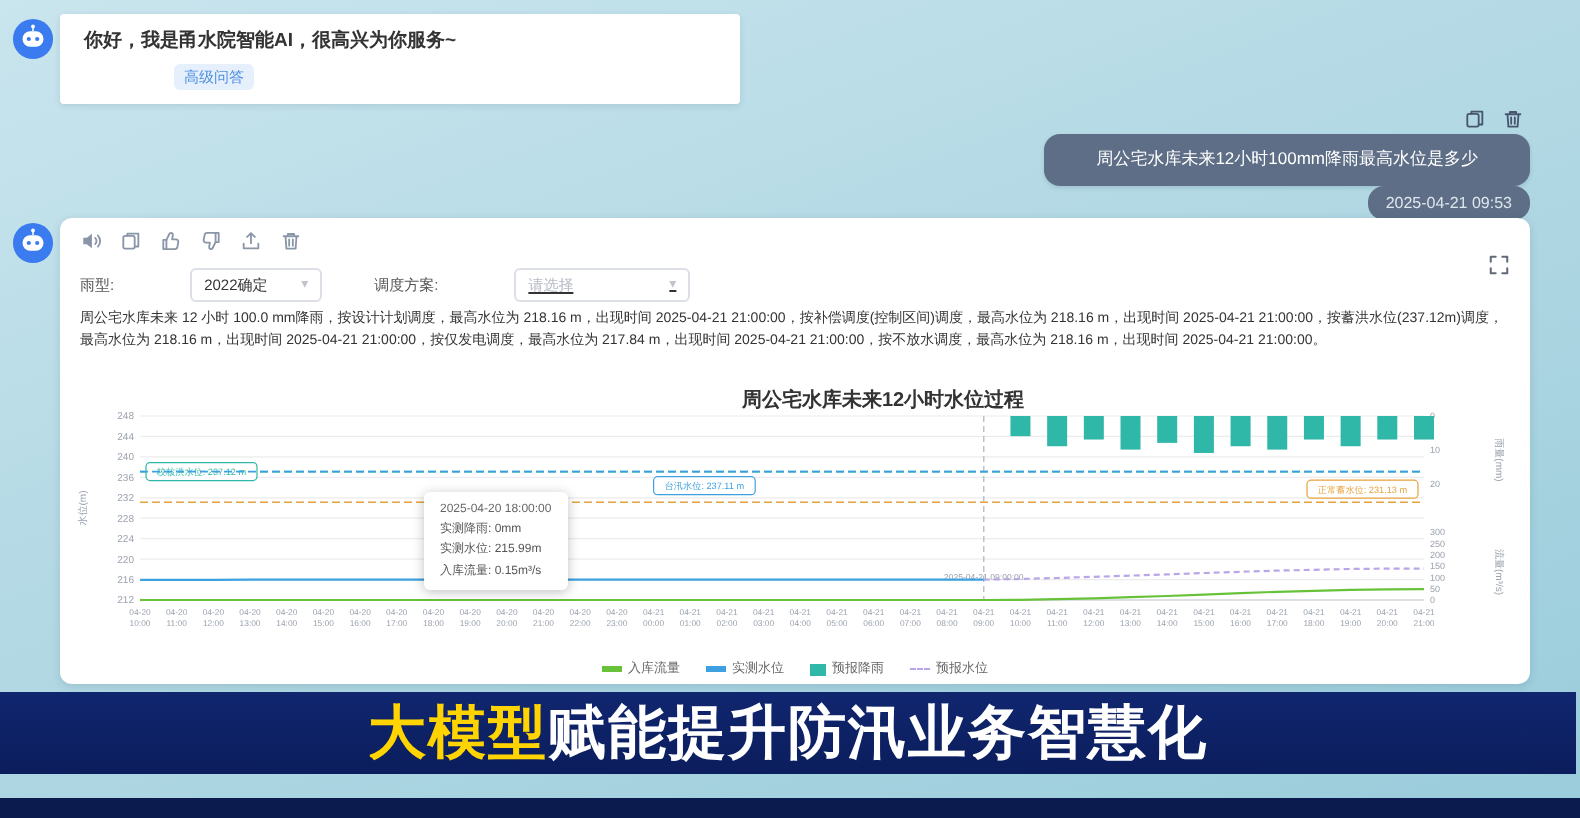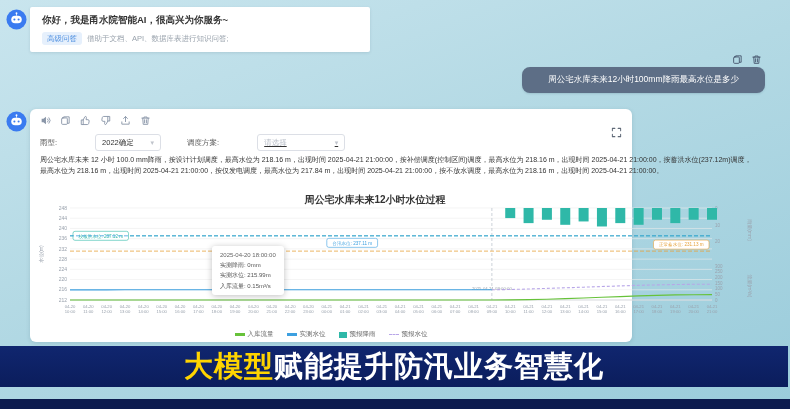--- a/index.html
+++ b/index.html
@@ -4,33 +4,33 @@
 <style>
   html,body{margin:0;padding:0;}
   .stage{position:relative;width:790px;height:409px;overflow:hidden;
     background:linear-gradient(160deg,#c9e5ee 0%,#b3d9e4 45%,#9accdb 100%);
     font-family:"Liberation Sans","DejaVu Sans",sans-serif;}
   svg{display:block;}
   
   .g-bubble{position:absolute;left:30px;top:7px;width:340px;background:#fff;border-radius:2px;
     padding:7px 12px;box-sizing:border-box;box-shadow:0 1px 3px rgba(30,60,80,.12);}
   .g-title{font-size:9.5px;font-weight:bold;color:#333;}
-  .g-line2{margin-top:5px;display:flex;align-items:center;gap:5px;}
+  .g-line2{margin-top:5px;display:flex;align-items:flex-end;gap:5px;margin-left:45px;}
   .badge{background:#e6f0fc;color:#4e8fe0;font-size:7.5px;padding:1.5px 5px;border-radius:3px;}
   .g-desc{font-size:7.5px;color:#9aa3ad;}
   .avatar{position:absolute;width:21px;height:21px;}
   
   .msg-actions{position:absolute;top:54px;right:28px;display:flex;gap:8px;}
   .msg-actions svg{width:11px;height:11px;cursor:pointer;}
   .user-bubble{position:absolute;top:67px;right:25px;background:#5d6e86;color:#fff;
     font-size:8.5px;padding:7px 26px;border-radius:8px;box-shadow:0 1px 2px rgba(30,60,80,.15);}
   .user-time{position:absolute;top:93px;right:25px;background:#5d6e86;color:#dfe6ef;
     font-size:8px;padding:4px 9px;border-radius:8px;}
   
-  .panel{position:absolute;left:30px;top:109px;width:602px;height:233px;background:#fff;
+  .panel{position:absolute;left:30px;top:109px;width:735px;height:233px;background:#fff;
     border-radius:6px;box-shadow:0 1px 4px rgba(30,60,80,.15);}
   .toolbar{position:absolute;top:6px;left:10px;display:flex;gap:9px;}
   .toolbar svg{width:11px;height:11px;cursor:pointer;}
   .fullscreen{position:absolute;top:18px;right:10px;width:11px;height:11px;cursor:pointer;}
   .filters{position:absolute;top:25px;left:10px;display:flex;align-items:center;gap:6px;
     font-size:7.5px;color:#555;}
   .select{display:flex;align-items:center;gap:10px;border:1px solid #dcdfe6;border-radius:3px;
     padding:2.5px 6px;font-size:7.5px;color:#333;justify-content:space-between;cursor:pointer;background:#fff;margin-left:32px;}
   .select.s1{min-width:52px;} .select.s2{min-width:74px;text-decoration:underline;}
   .select .ph{color:#b6bcc6;}
@@ -64,35 +64,35 @@
     <line x1="11" y1="5.2" x2="11" y2="7" stroke="#fff" stroke-width="0.8"></line>
     <rect x="5.5" y="7" width="11" height="8" rx="4" fill="#fff"></rect>
     <circle cx="8.8" cy="11" r="1.1" fill="#3a7bf0"></circle>
     <circle cx="13.2" cy="11" r="1.1" fill="#3a7bf0"></circle>
   </svg>
 
   <div class="g-bubble">
     <div class="g-title">你好，我是甬水院智能AI，很高兴为你服务~</div>
     <div class="g-line2">
       <span class="badge">高级问答</span>
-      <span class="g-desc">借助于文档、API、数据库表进行知识问答;</span>
     </div>
   </div>
 
   <div class="msg-actions">
     <svg viewBox="0 0 12 12" fill="none" stroke="#47566e" stroke-width="1" stroke-linecap="round" stroke-linejoin="round">
       <rect x="1.8" y="3.2" width="6.2" height="7" rx="1"></rect>
         <path d="M4 3.2V2h6v7H8.2"></path>
     </svg>
     <svg viewBox="0 0 12 12" fill="none" stroke="#47566e" stroke-width="1" stroke-linecap="round" stroke-linejoin="round">
       <path d="M2 3.4h8M4.3 3.4V2.2h3.4v1.2M3 3.4l.5 6.8h5l.5-6.8M5 5.2v3.4M7 5.2v3.4"></path>
     </svg>
   </div>
 
   <div class="user-bubble">周公宅水库未来12小时100mm降雨最高水位是多少</div>
+  <div class="user-time">2025-04-21 09:53</div>
 
   <svg class="avatar" style="left:6px;top:111px;" viewBox="0 0 22 22">
     <circle cx="11" cy="11" r="10.5" fill="#3a7bf0"></circle>
     <circle cx="11" cy="4.4" r="1" fill="#fff"></circle>
     <line x1="11" y1="5.2" x2="11" y2="7" stroke="#fff" stroke-width="0.8"></line>
     <rect x="5.5" y="7" width="11" height="8" rx="4" fill="#fff"></rect>
     <circle cx="8.8" cy="11" r="1.1" fill="#3a7bf0"></circle>
     <circle cx="13.2" cy="11" r="1.1" fill="#3a7bf0"></circle>
   </svg>
 

